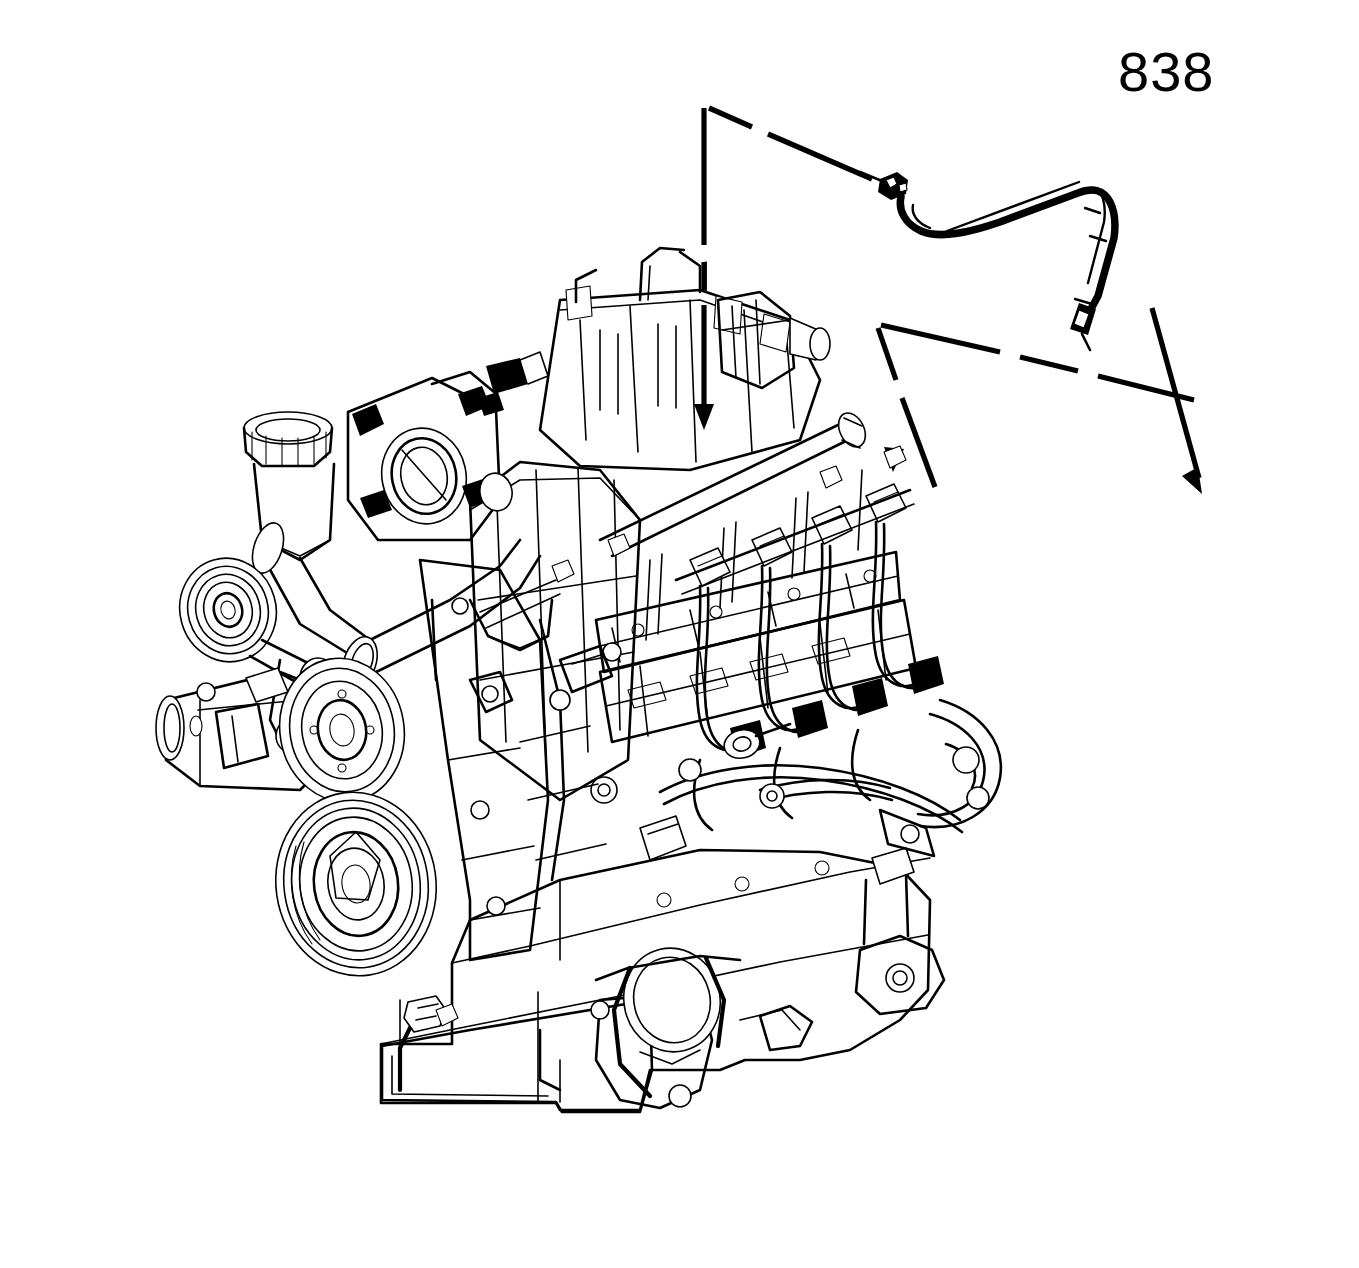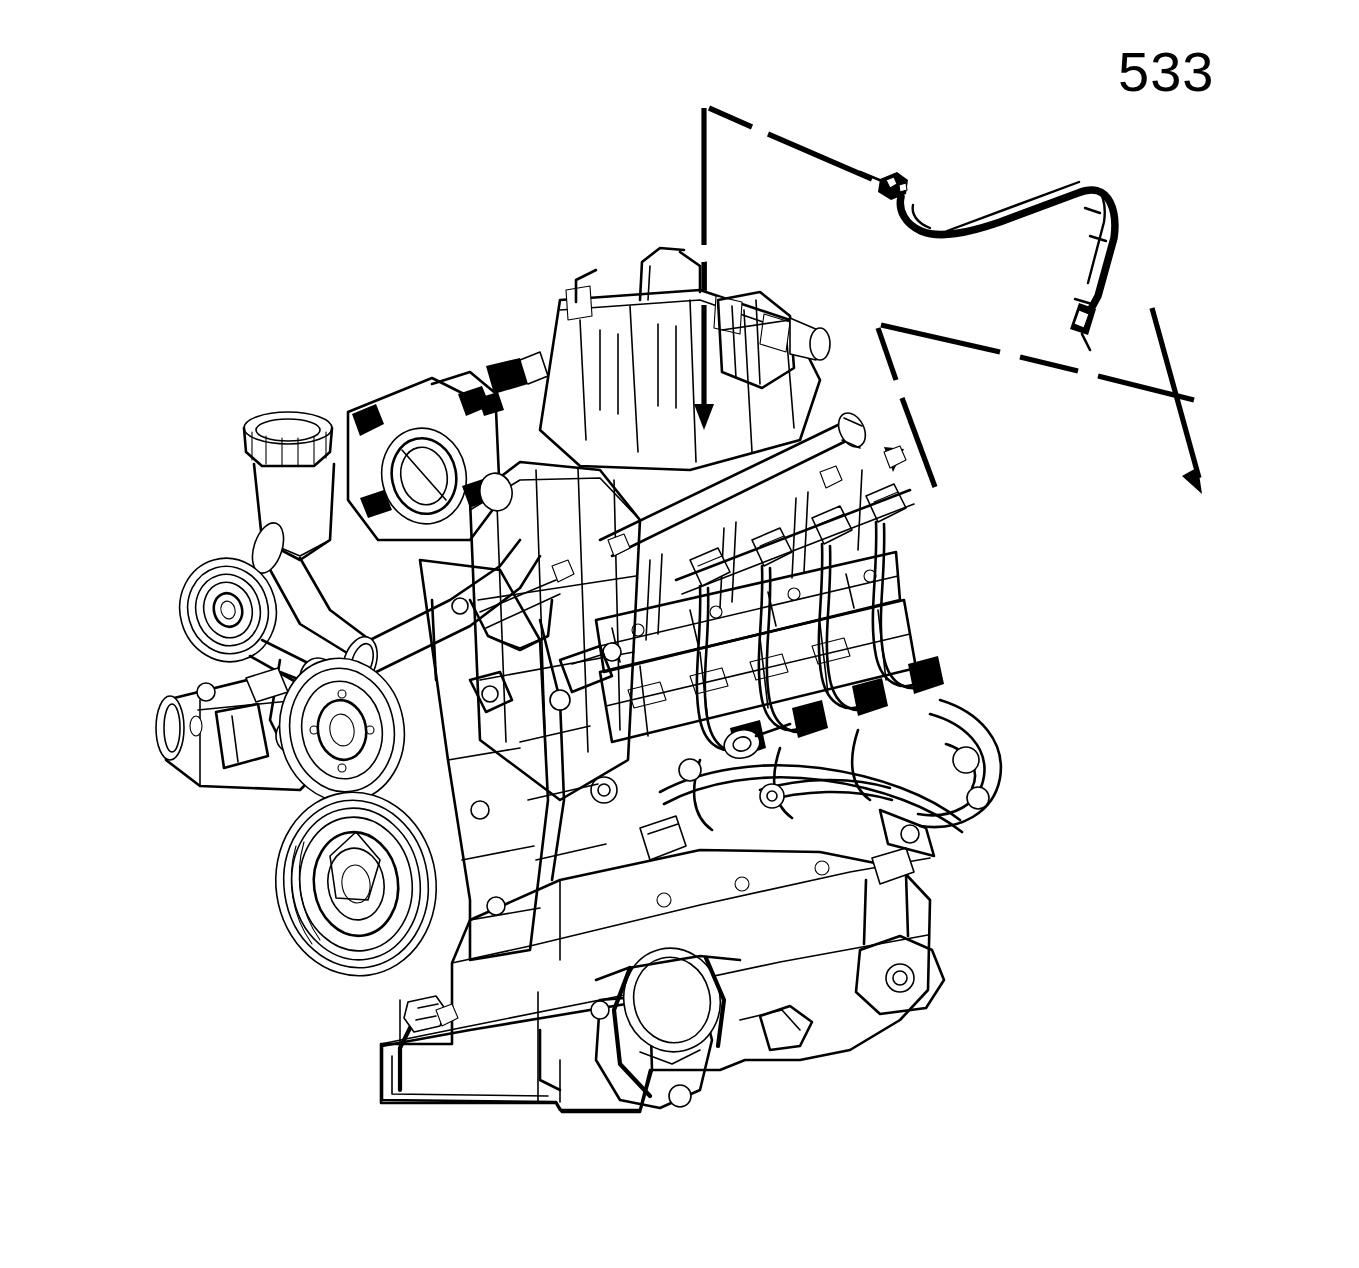--- a/index.html
+++ b/index.html
@@ -478,15 +478,15 @@
         <path class="fill-wht-h" d="M 884 452 L 900 446 L 906 460 L 890 468 Z"></path>
         <path class="fill-wht-h" d="M 436 1010 L 452 1004 L 458 1018 L 442 1026 Z"></path>
         <circle class="fill-wht-h" cx="664" cy="900" r="7"></circle>
         <circle class="fill-wht-h" cx="742" cy="884" r="7"></circle>
         <circle class="fill-wht-h" cx="822" cy="868" r="7"></circle>
       </g>
 
     </g>
   </svg>
 
-  <div class="callout-number">533</div>
+  <div class="callout-number">838</div>
 
 </div>
 
 </body></html>

